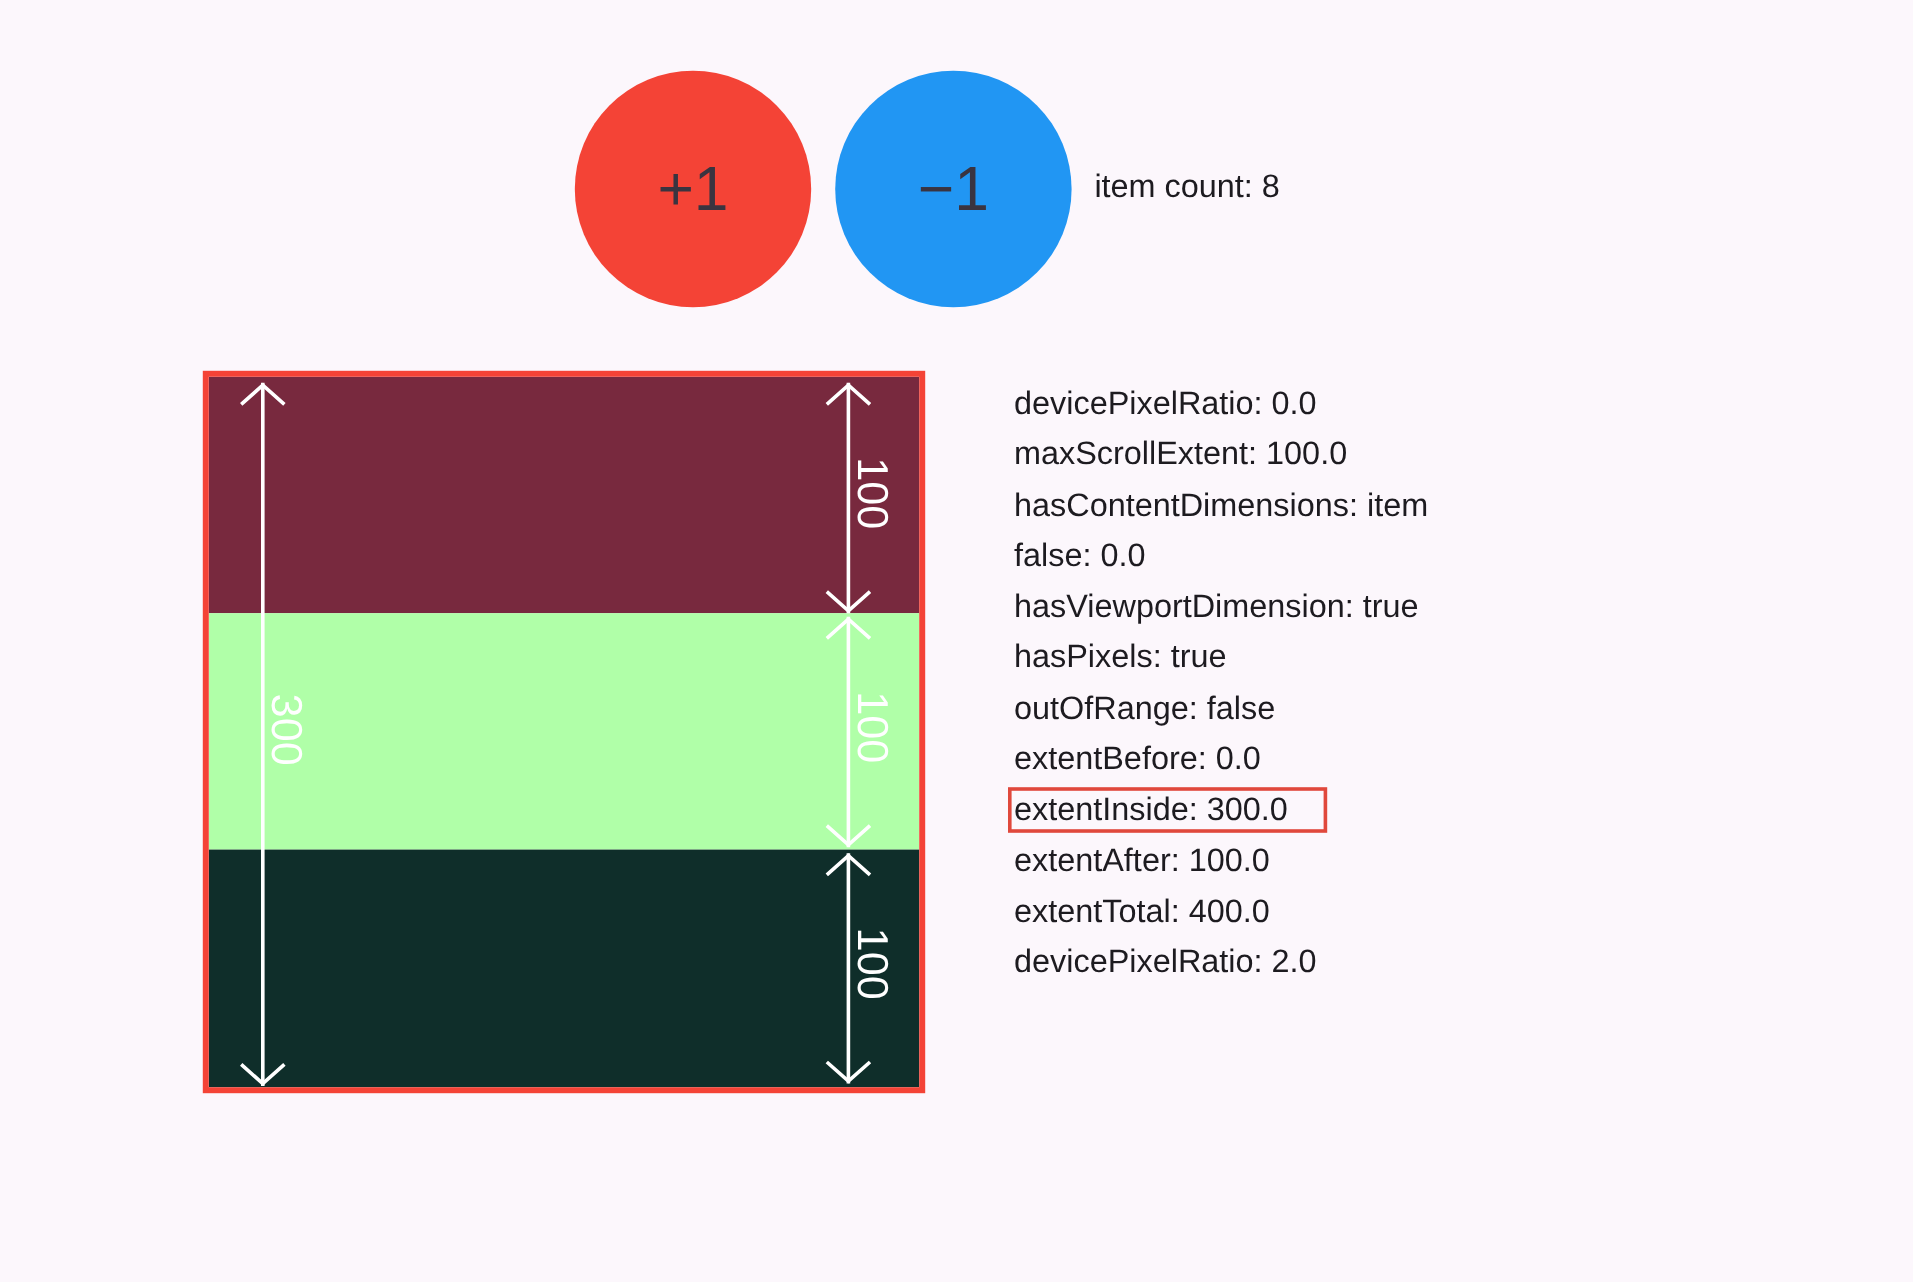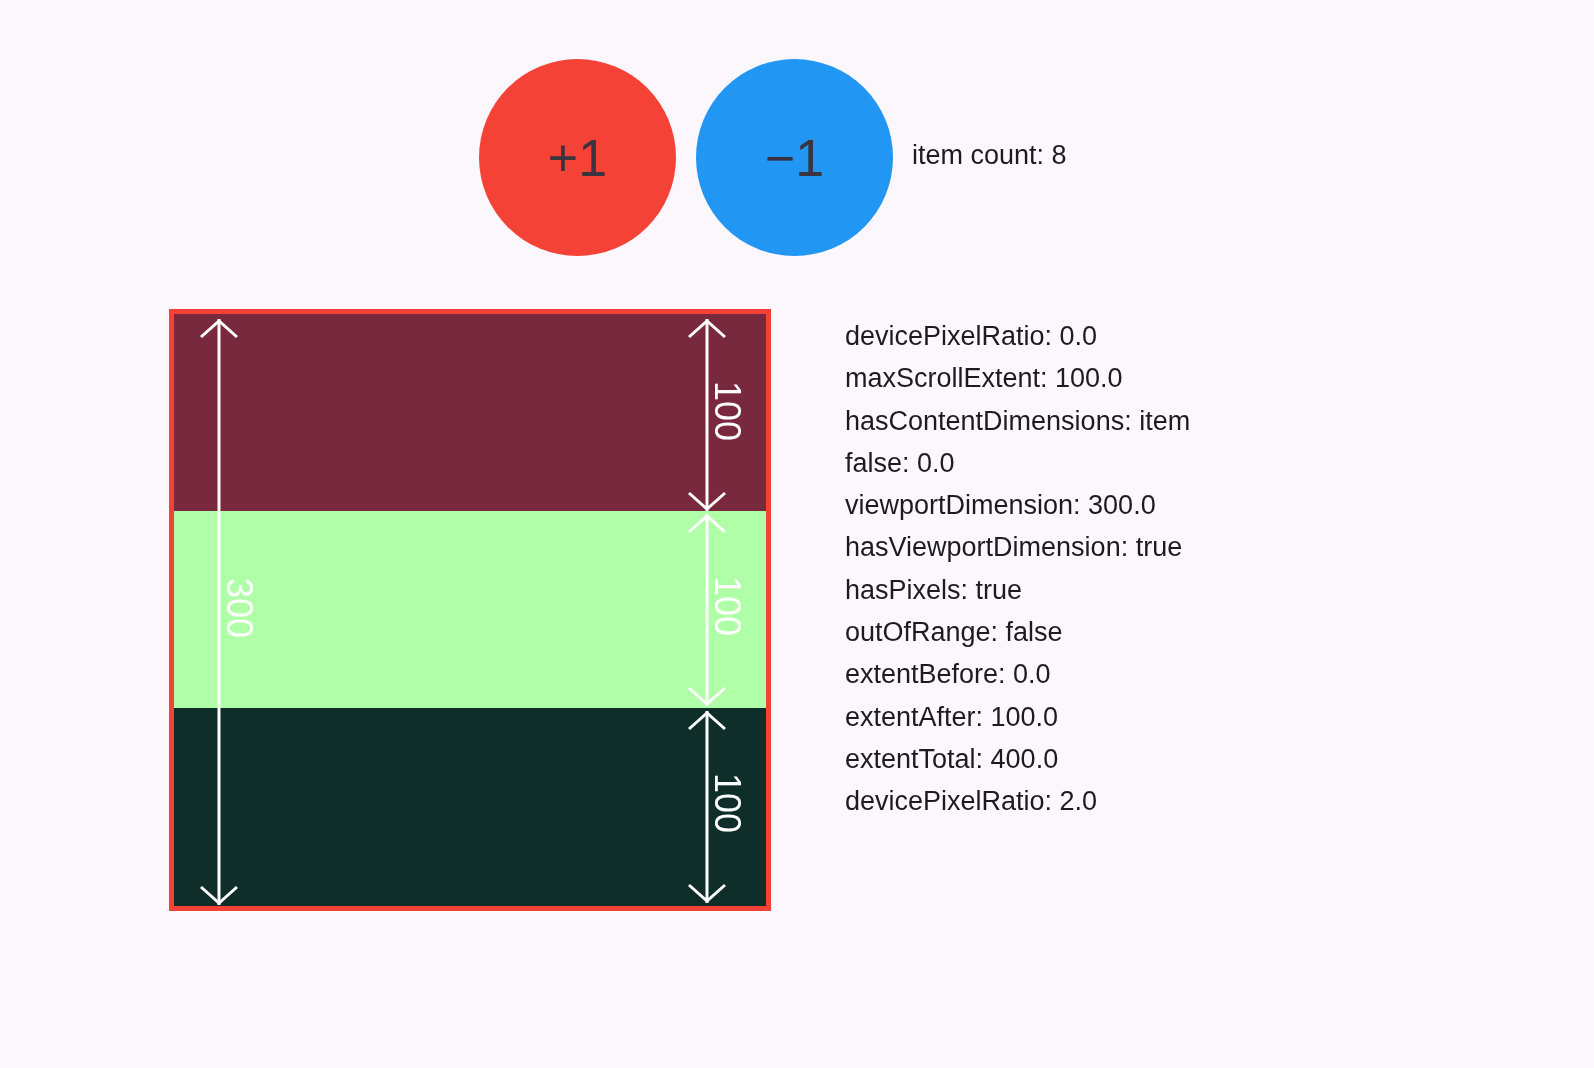--- a/index.html
+++ b/index.html
@@ -145,23 +145,26 @@
       </svg>
       <span class="label" style="left:58px;top:63px;">100</span>
     </div>
   </div>
 
   <ul class="info-list">
     <li>devicePixelRatio: 0.0</li>
     <li>maxScrollExtent: 100.0</li>
     <li>hasContentDimensions: item</li>
     <li>false: 0.0</li>
-    <li>viewportDimension: 300.0</li>
     <li>hasViewportDimension: true</li>
     <li>hasPixels: true</li>
     <li>outOfRange: false</li>
     <li>extentBefore: 0.0</li>
+    <li class="highlight">
+      <span class="box" style="width:266px;"></span>
+      <span>extentInside: 300.0</span>
+    </li>
     <li>extentAfter: 100.0</li>
     <li>extentTotal: 400.0</li>
     <li>devicePixelRatio: 2.0</li>
   </ul>
 
 </div>
 
 </body></html>

